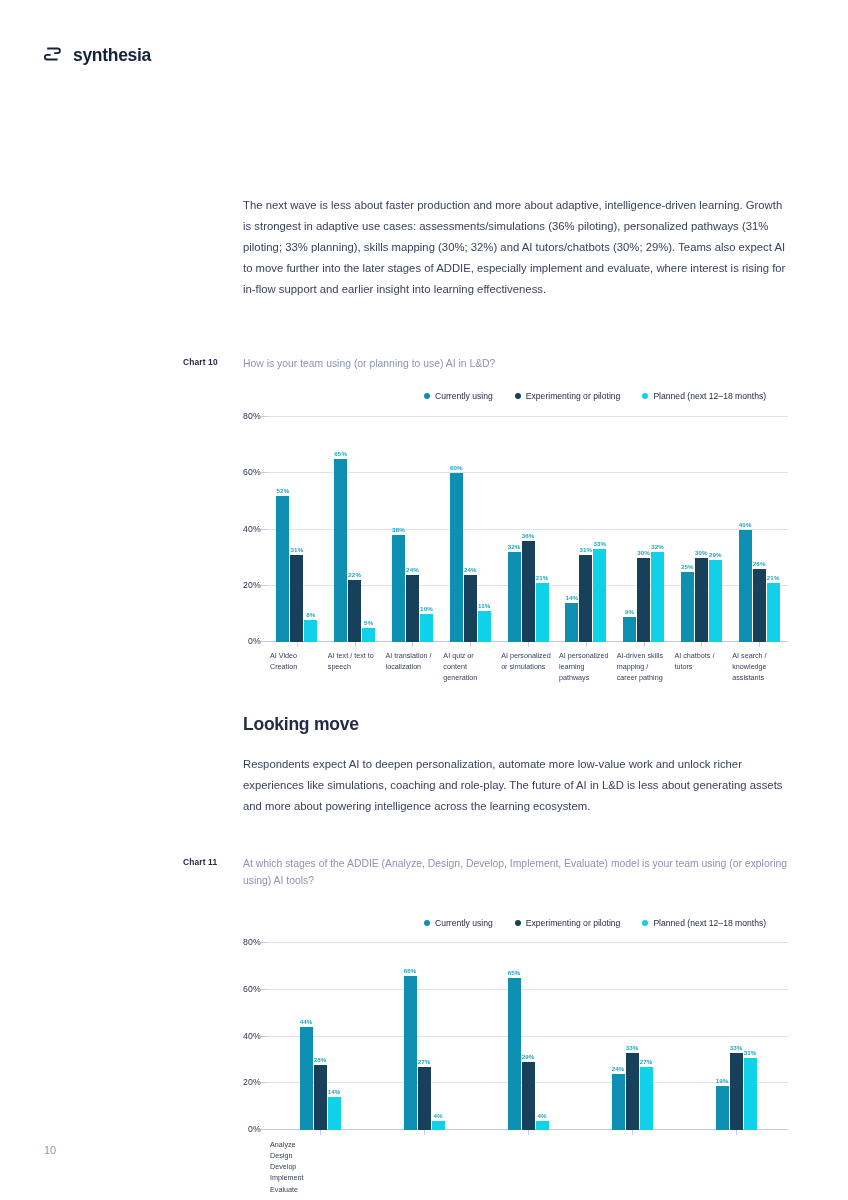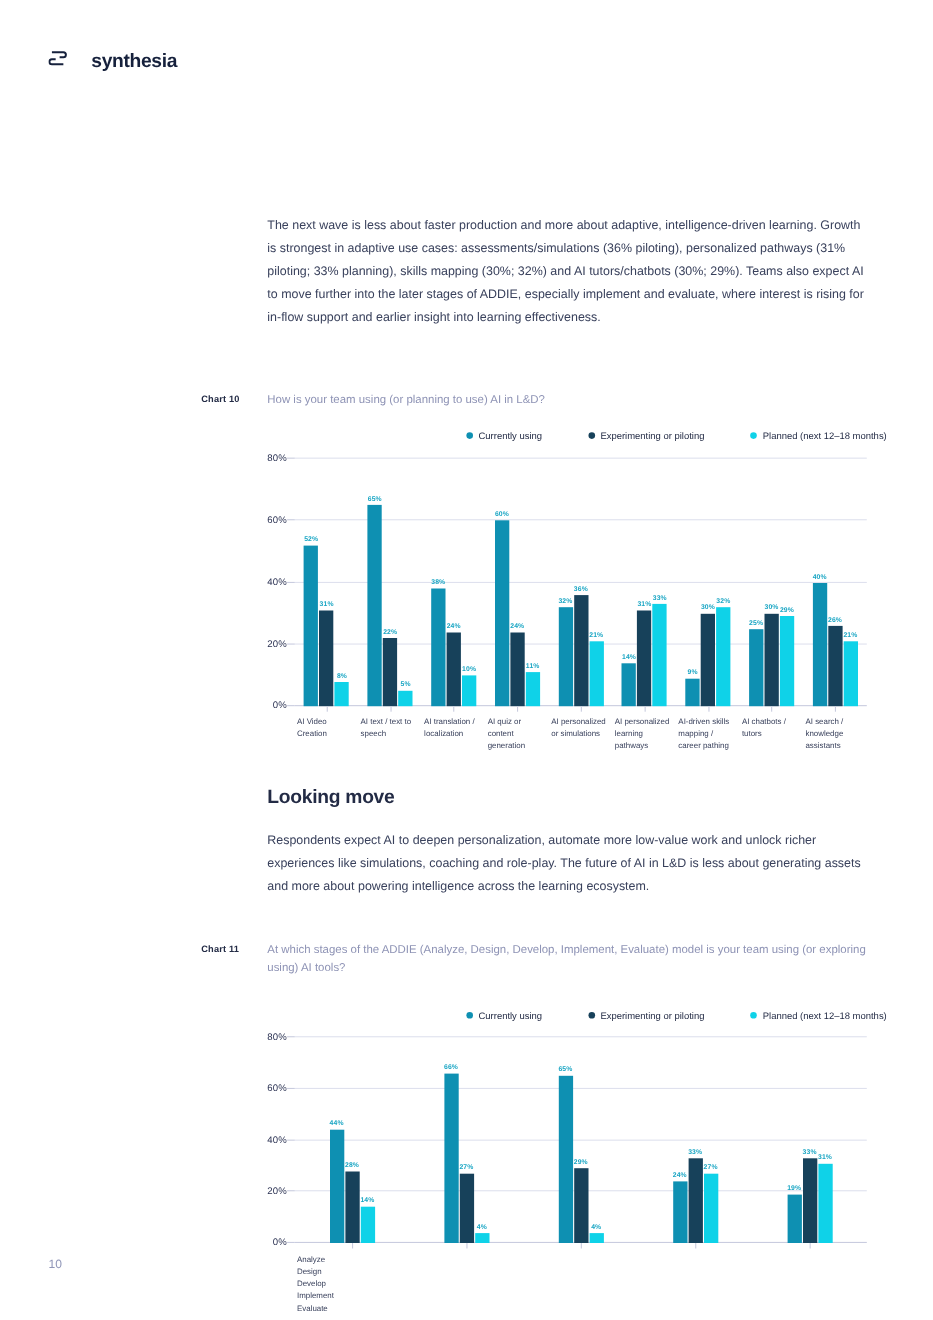--- a/index.html
+++ b/index.html
@@ -25,21 +25,21 @@
     font-weight: 700;
     letter-spacing: 1.05px;
     line-height: 1.62;
     color: #232b45;
     text-transform: uppercase;
     white-space: pre-line;
   }
   .brand {
     display: flex;
     align-items: center;
-    gap: 22px;
+    gap: 12px;
     margin-top: 1px;
   }
   .brand-mark { display: block; }
   .brand-word {
     font-size: 17.5px;
     font-weight: 700;
     letter-spacing: -0.3px;
     color: #16213c;
   }
 
@@ -80,21 +80,21 @@
   .chart-question {
     font-size: 10.4px;
     line-height: 1.65;
     color: #8e93b5;
     flex: 1;
   }
 
   .legend {
     position: absolute;
     display: flex;
-    gap: 42px;
+    gap: 22px;
     font-size: 8.6px;
     color: #232b45;
     align-items: center;
   }
   .legend-item { display: flex; align-items: center; gap: 5px; white-space: nowrap; }
   .legend-dot { width: 6px; height: 6px; border-radius: 50%; display: block; }
 
   
   .plot {
     position: absolute;

